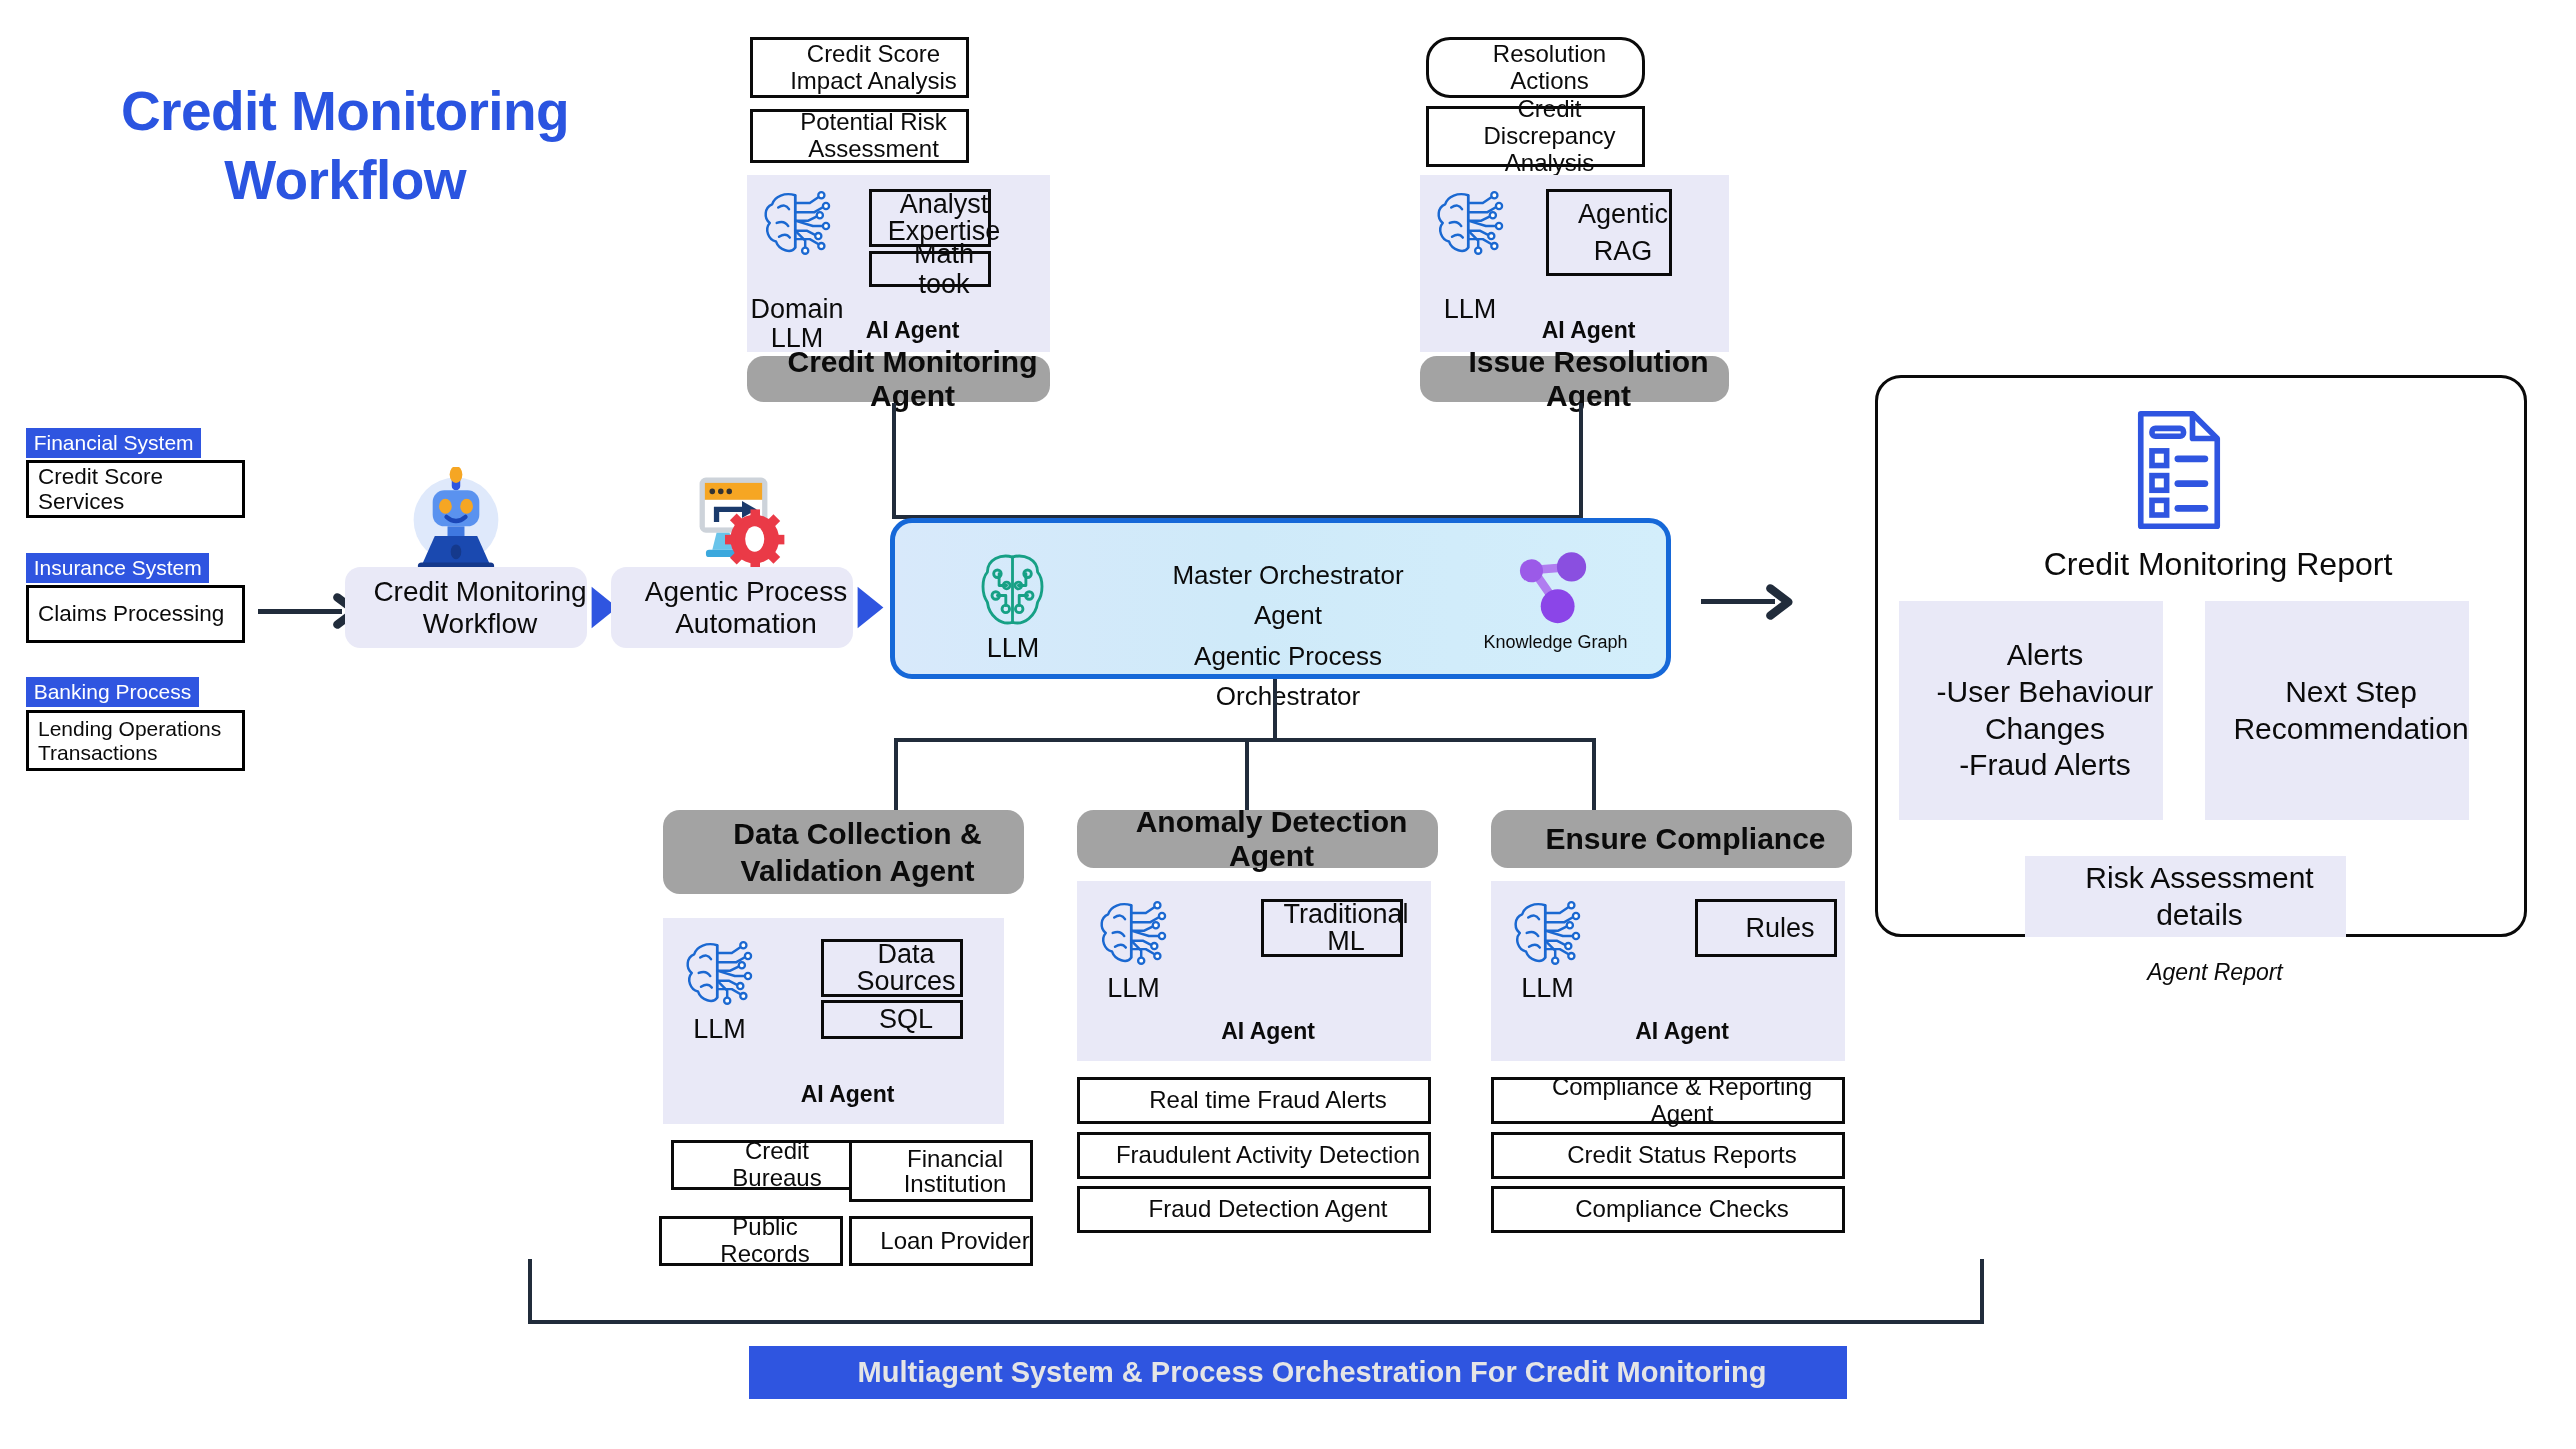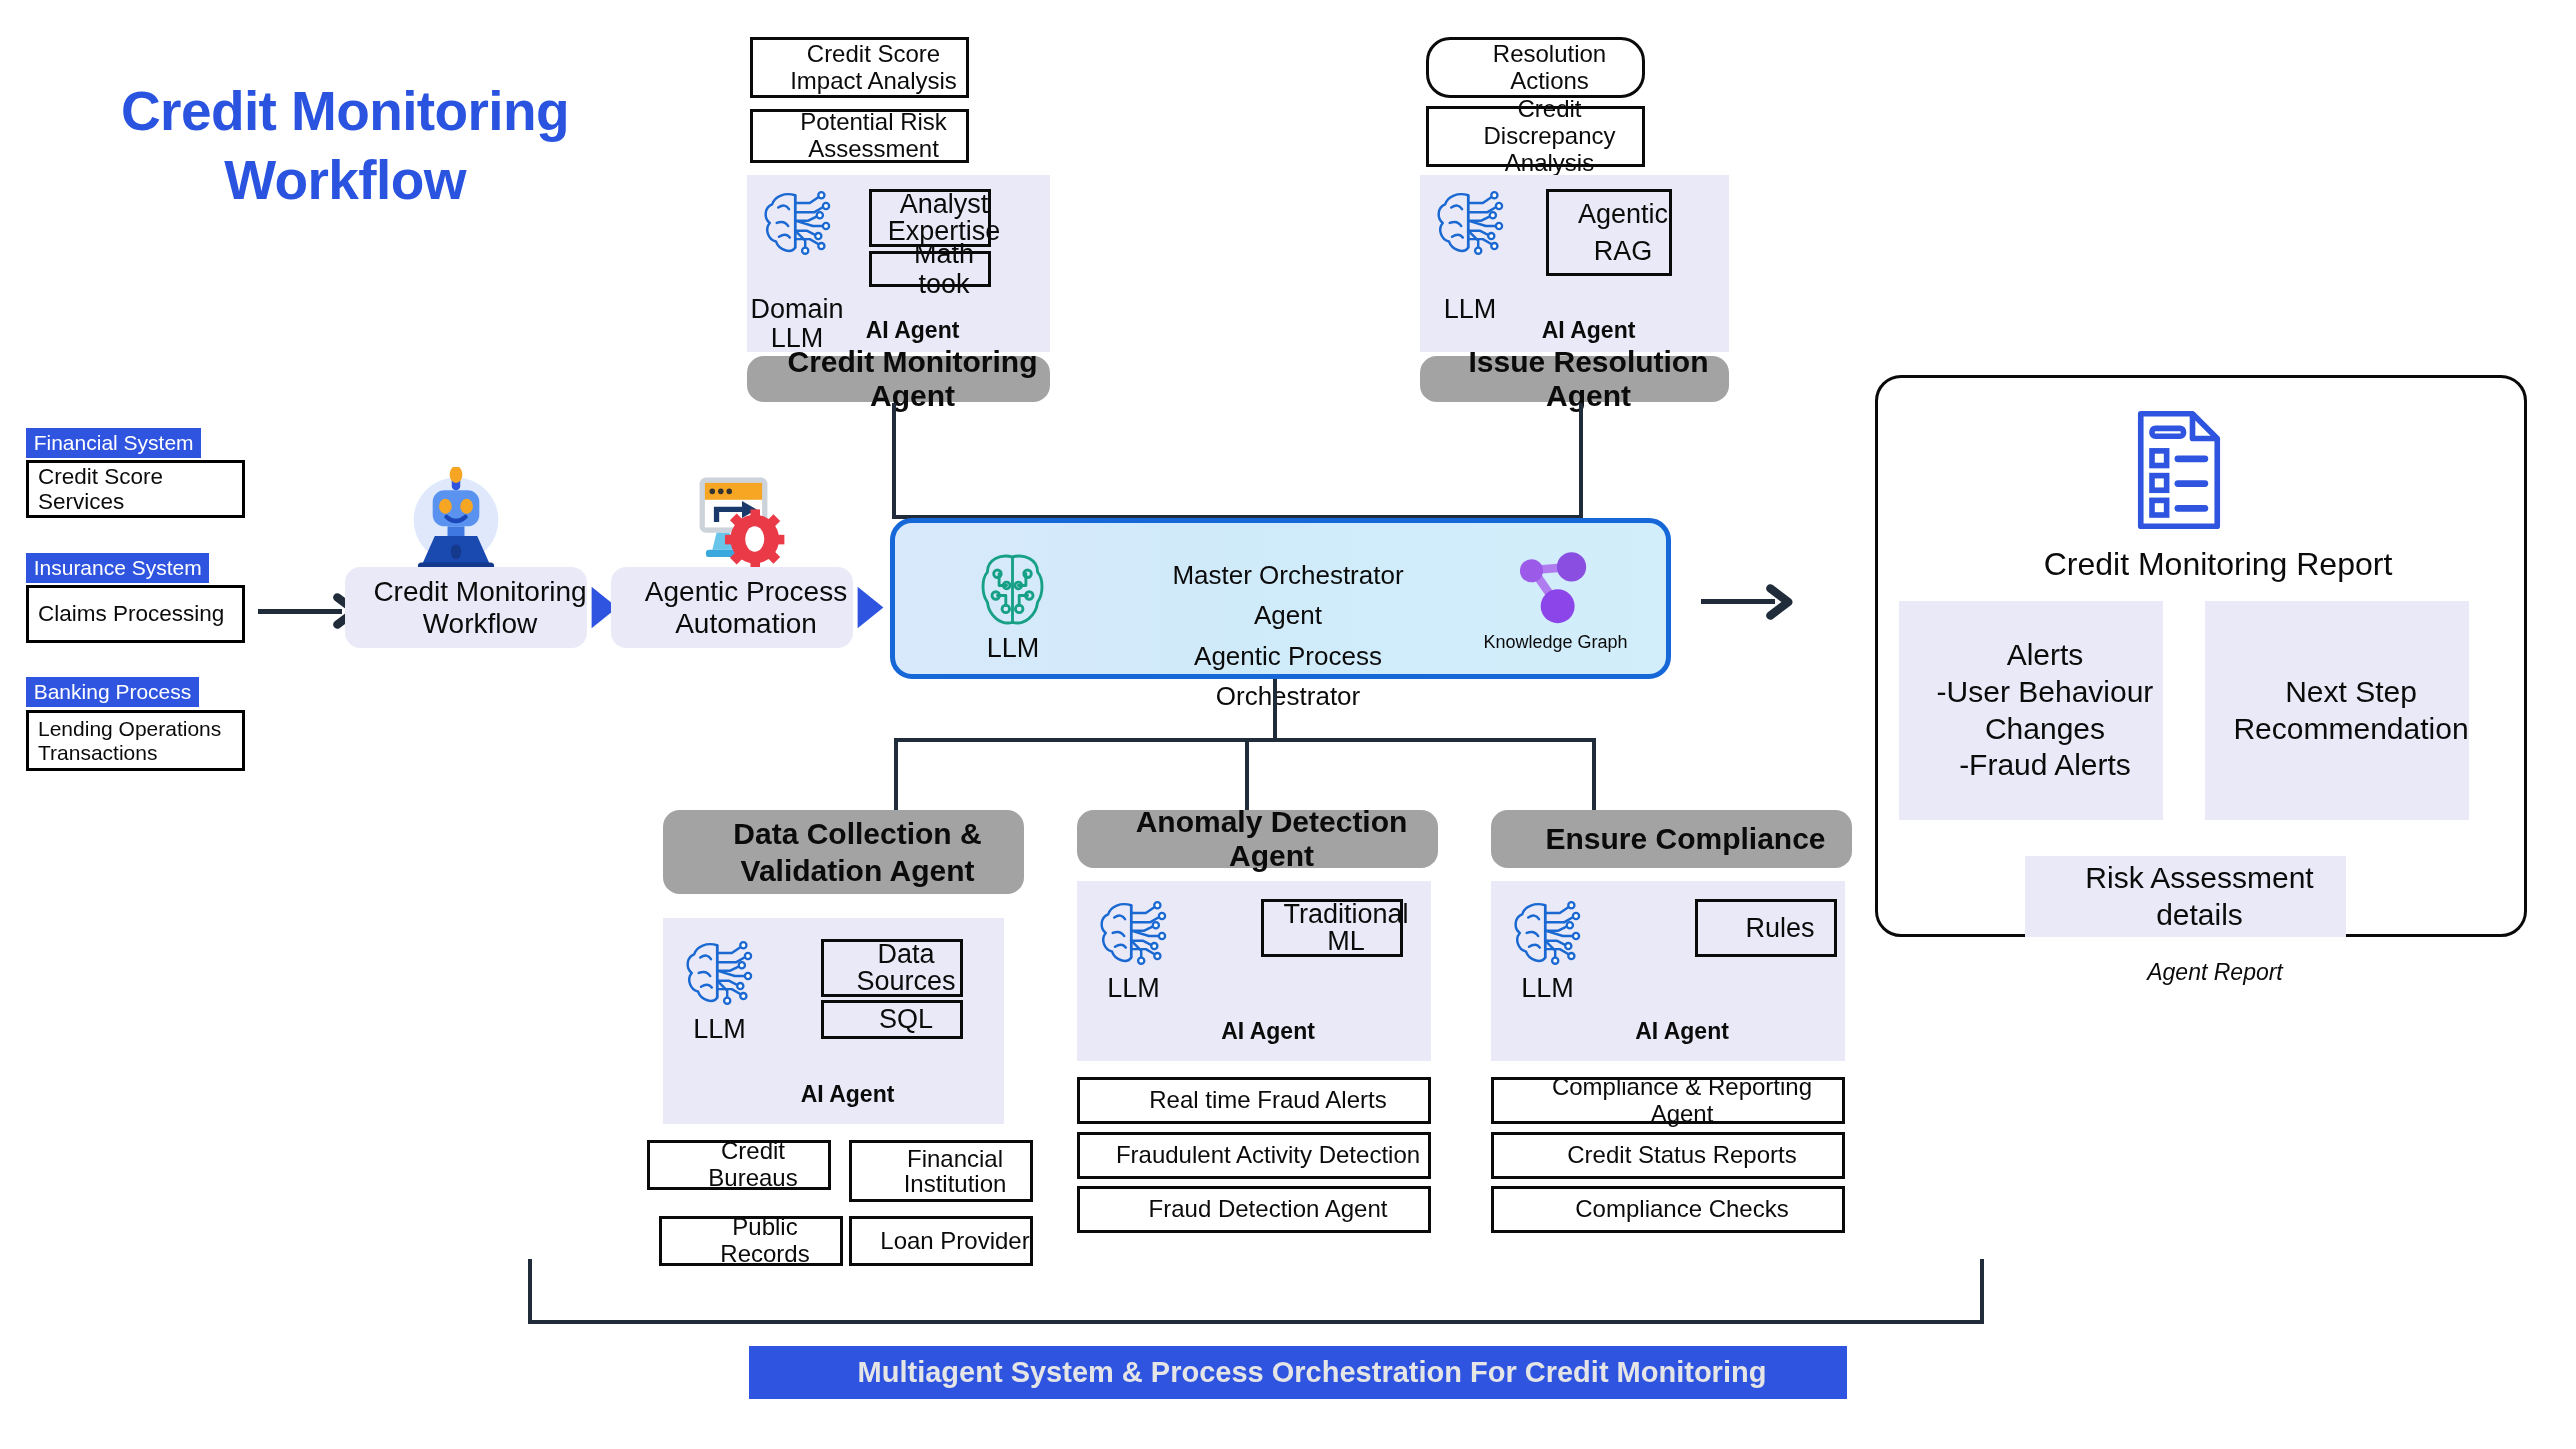--- a/index.html
+++ b/index.html
@@ -339,21 +339,21 @@
     <span>Data
 Sources</span>
   </div>
   <div class="abs obox-lav ctr" style="left:158px;top:82px;width:142px;height:39px;">
     <span>SQL</span>
   </div>
   <div class="abs agent-lbl ctr" style="left:0px;top:164px;width:341px;height:26px;">
     <span>AI Agent</span>
   </div>
 </div>
-<div class="abs obox ctr" style="left:647px;top:1140px;width:184px;height:50px;">
+<div class="abs obox ctr" style="left:671px;top:1140px;width:184px;height:50px;">
   <span>Credit Bureaus</span>
 </div>
 <div class="abs obox ctr" style="left:849px;top:1140px;width:184px;height:62px;white-space:pre-line;line-height:1.05;">
   <span>Financial
 Institution</span>
 </div>
 <div class="abs obox ctr" style="left:659px;top:1216px;width:184px;height:50px;">
   <span>Public Records</span>
 </div>
 <div class="abs obox ctr" style="left:849px;top:1216px;width:184px;height:50px;">

